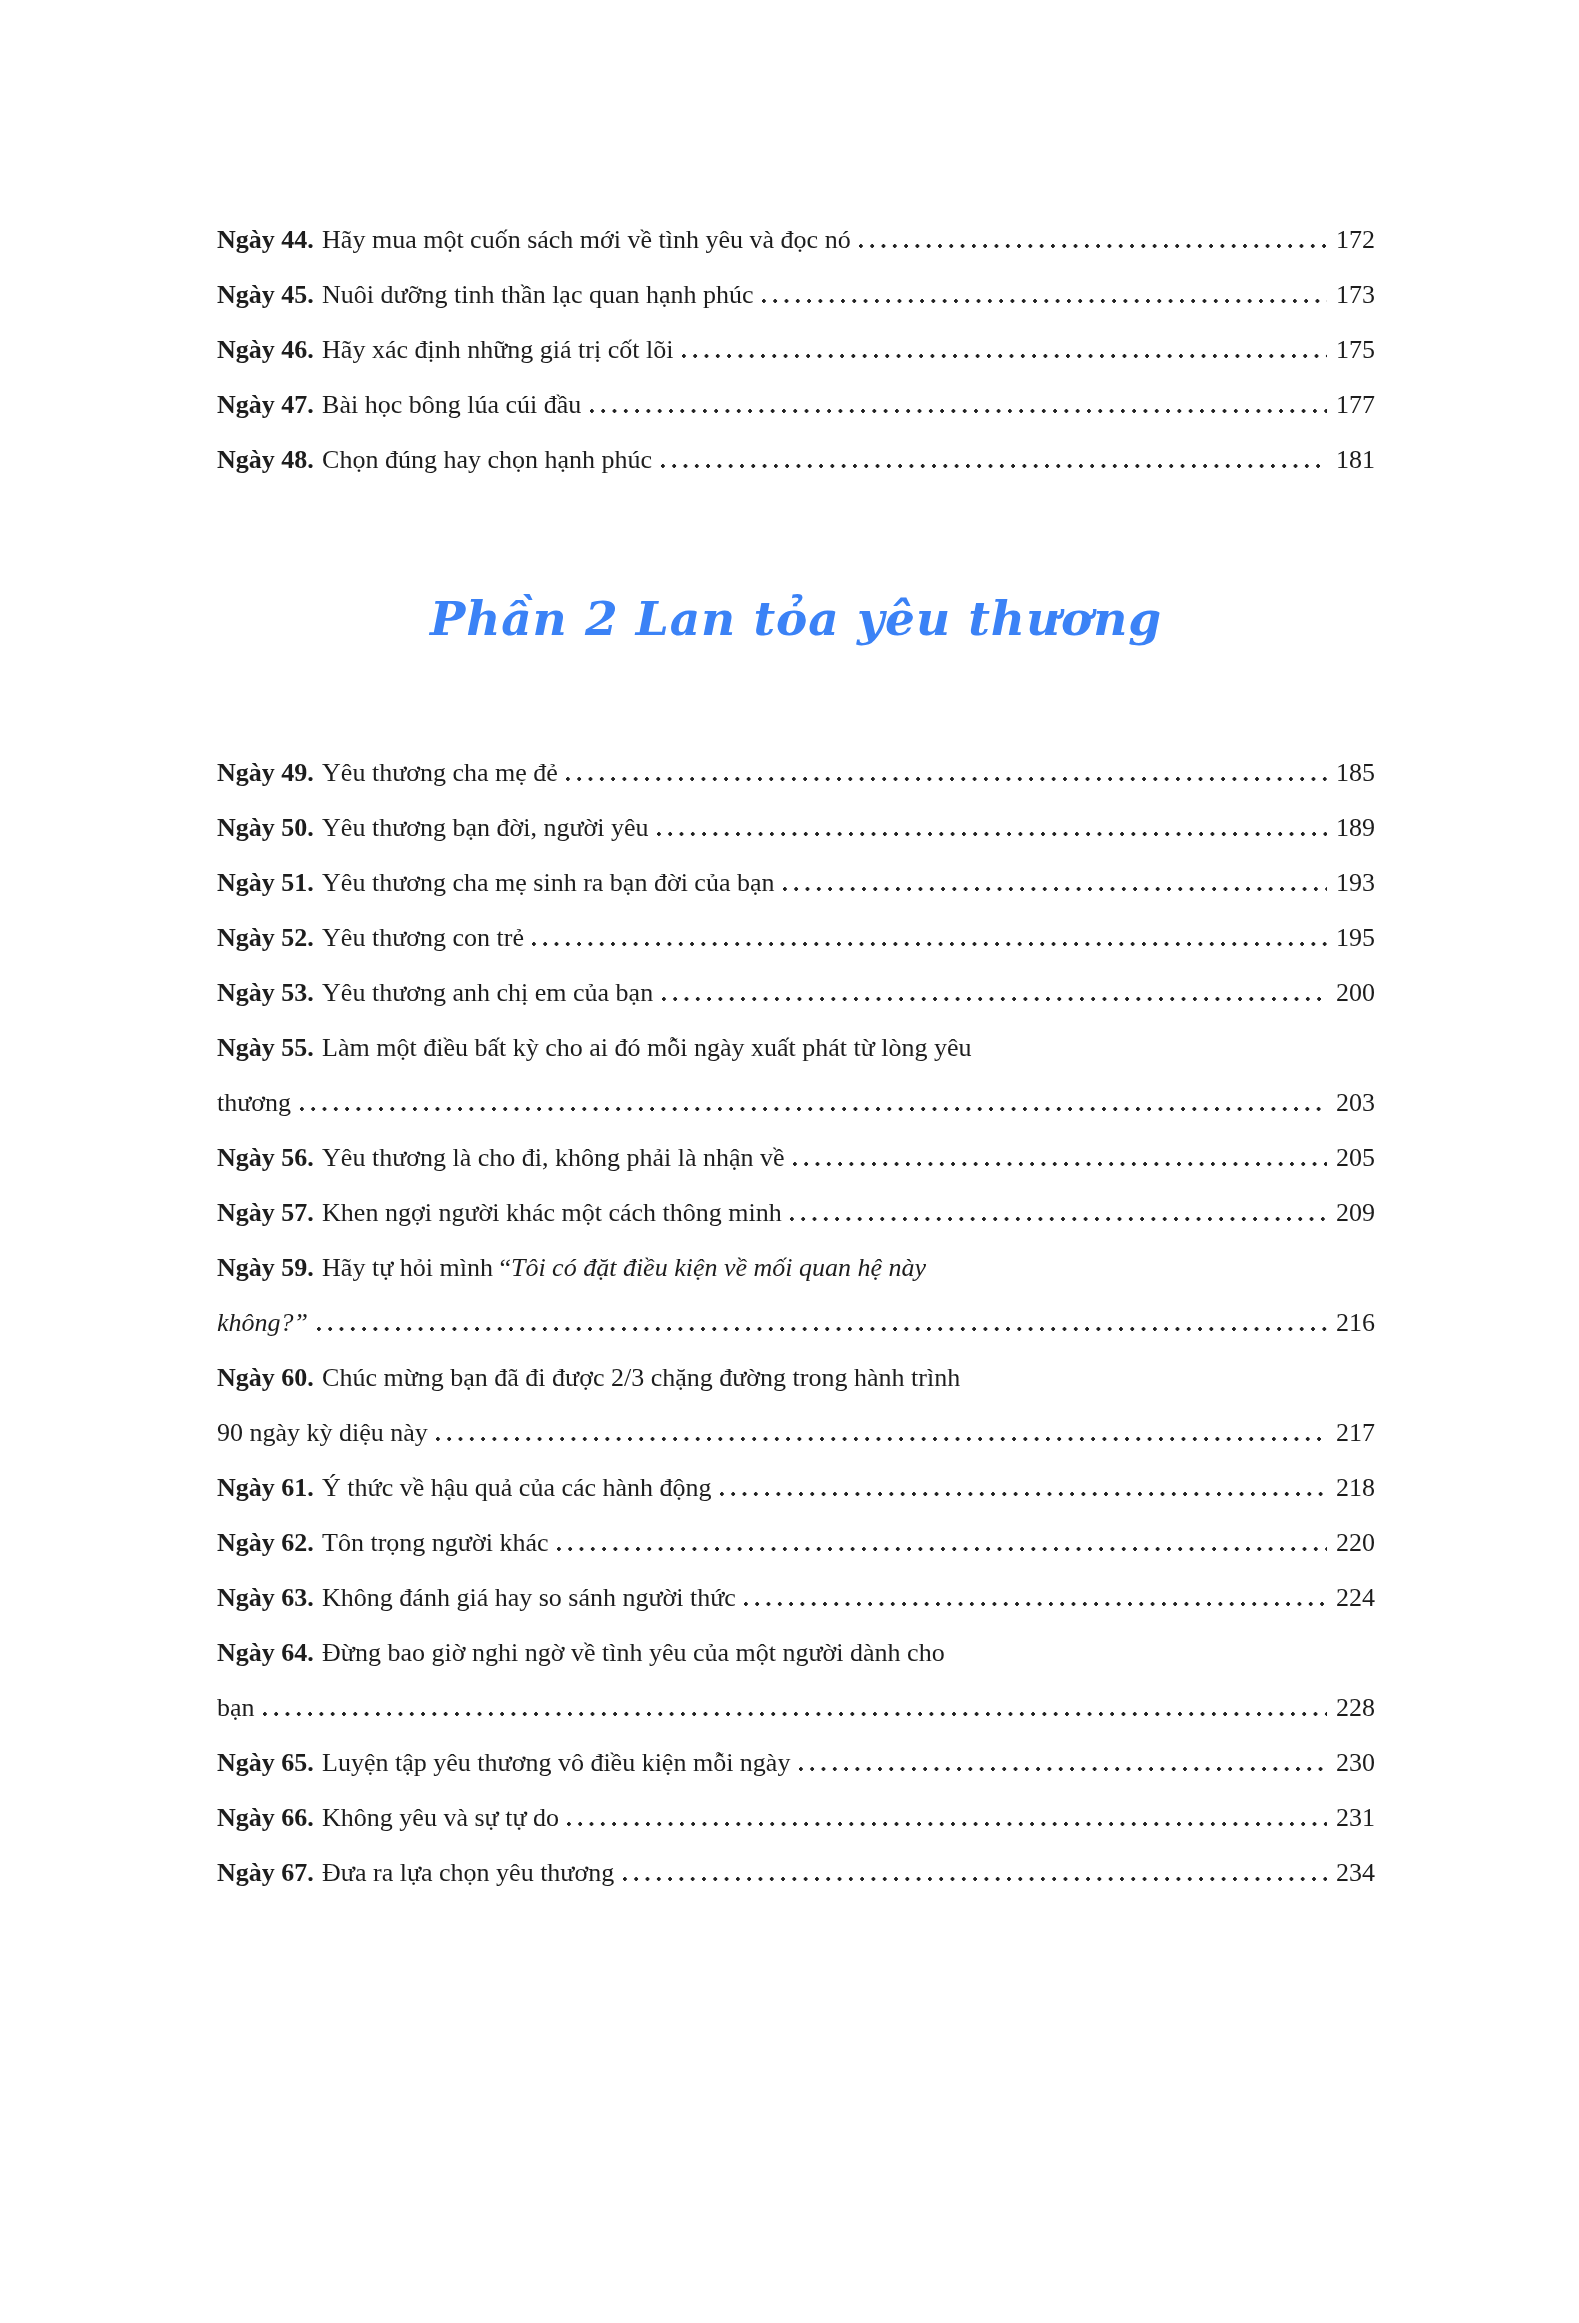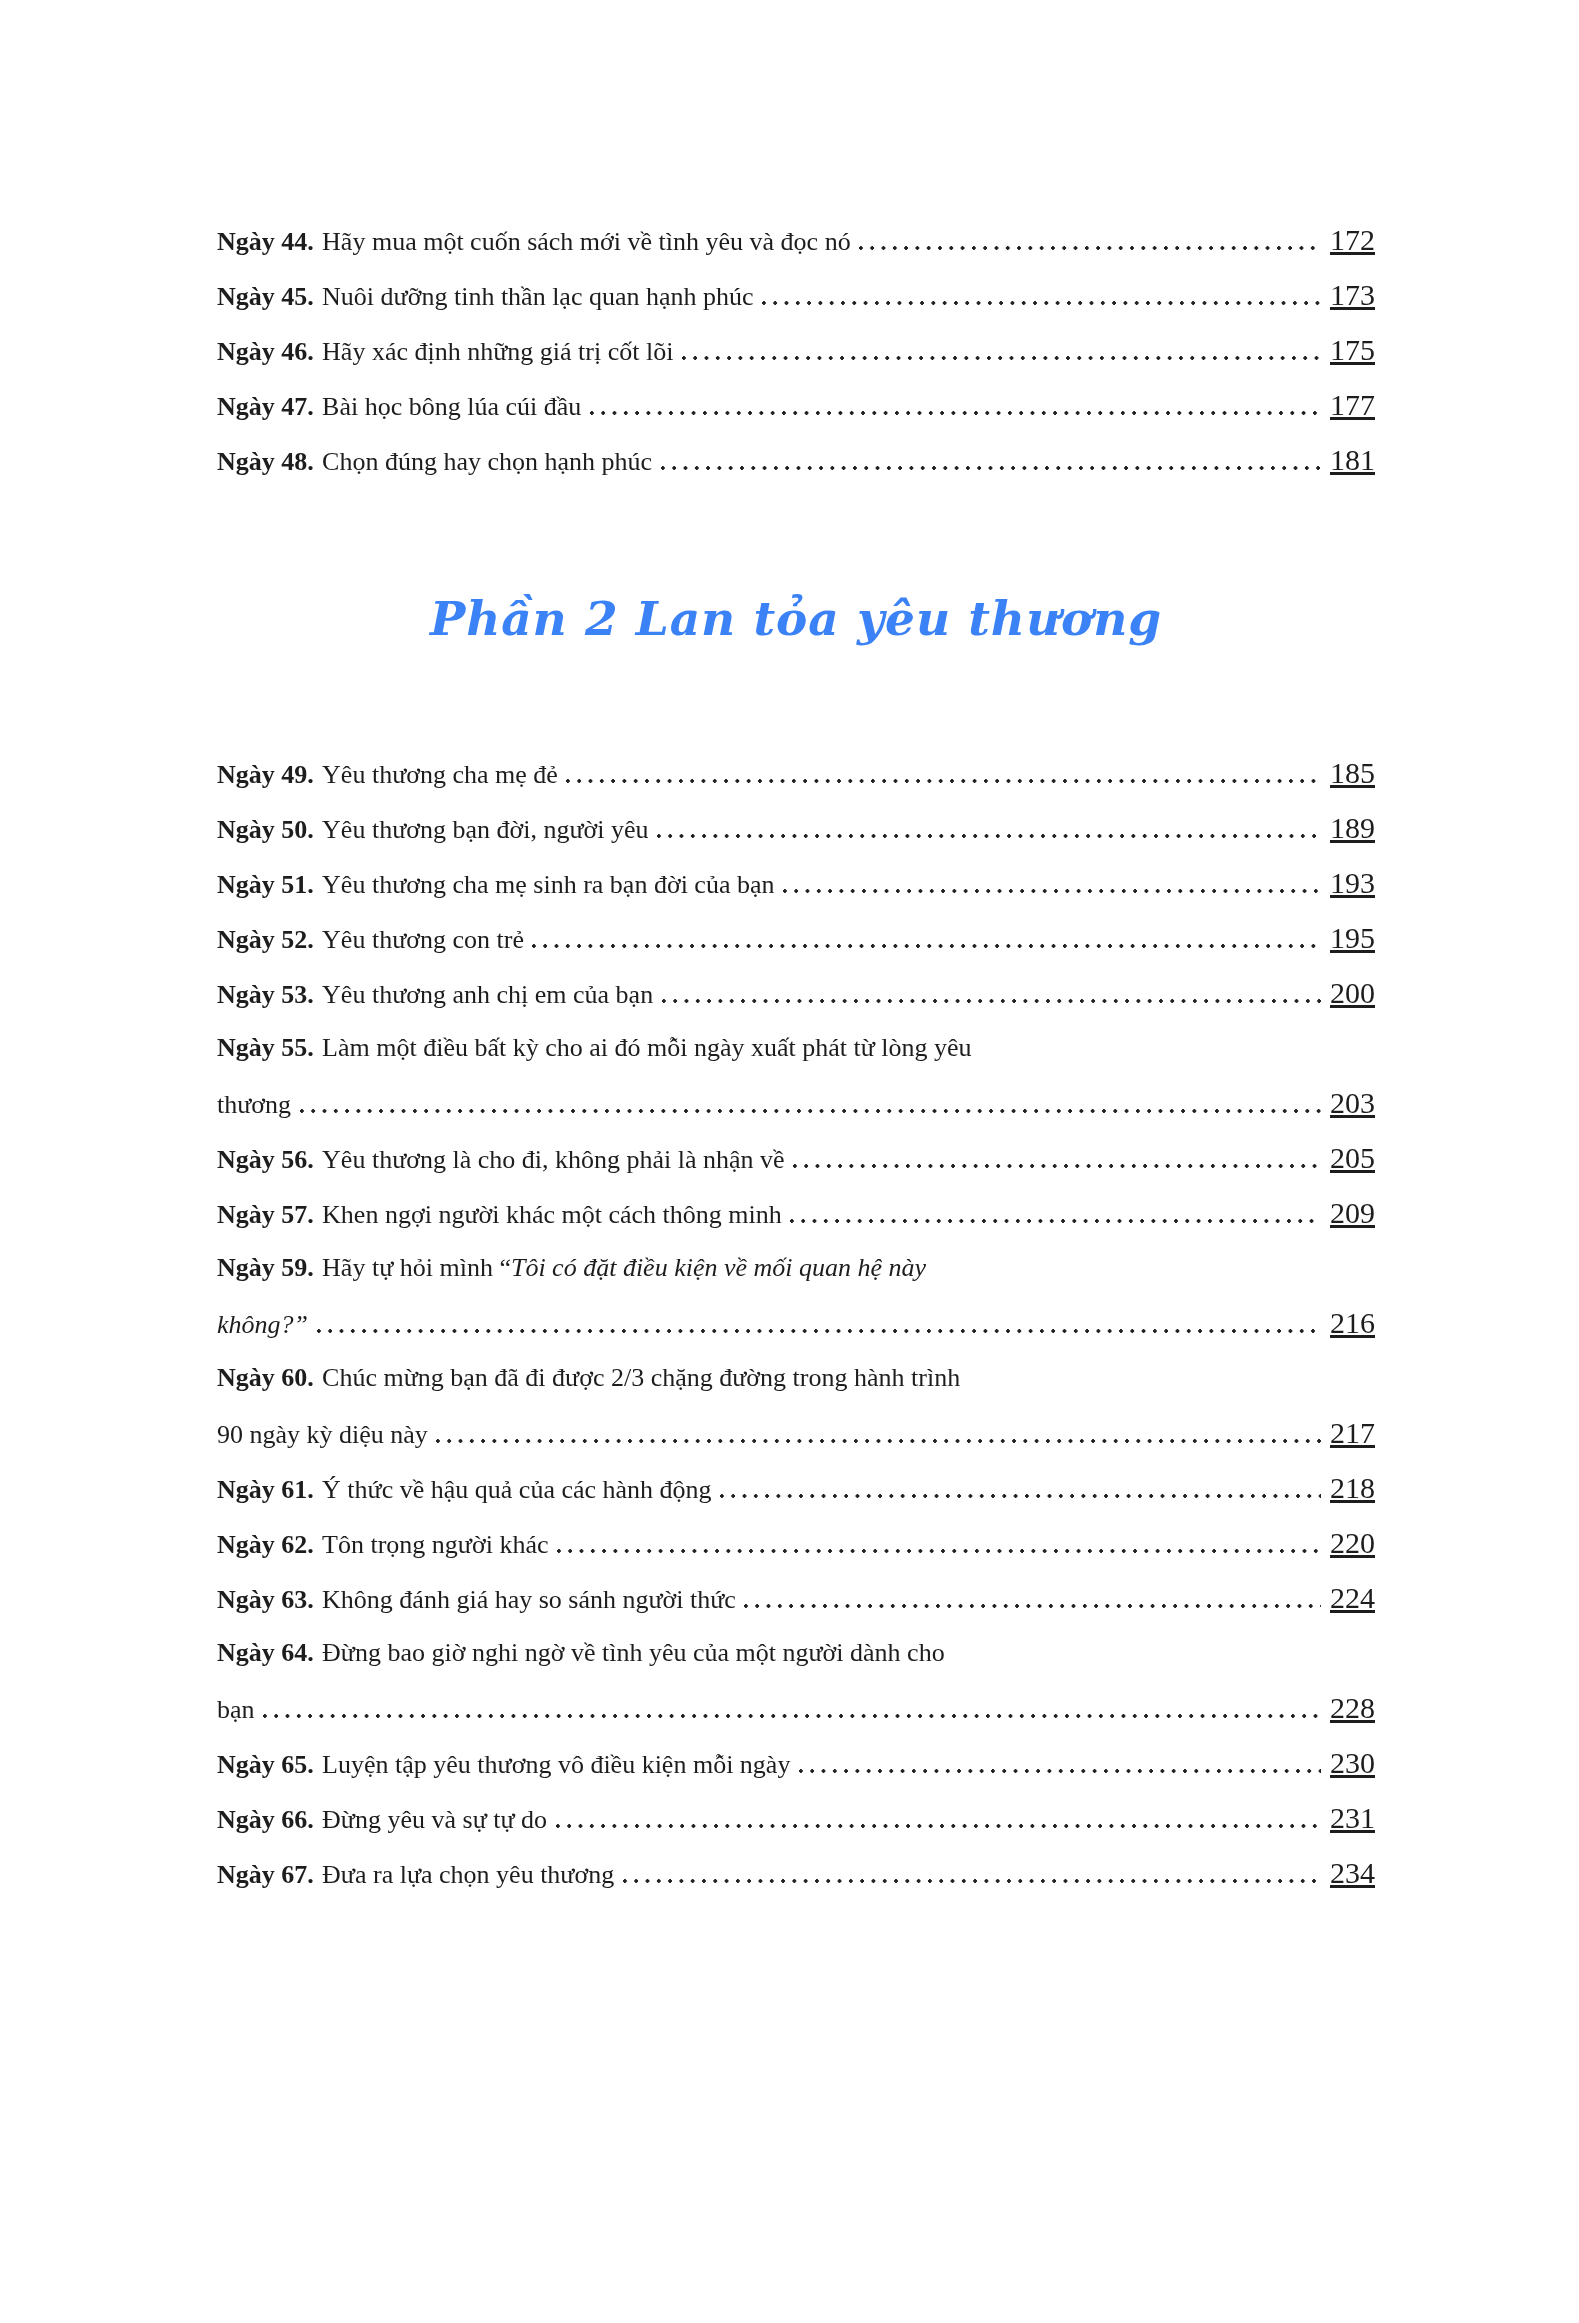--- a/index.html
+++ b/index.html
@@ -47,22 +47,21 @@
     min-width: 19px;
     height: 3.8px;
     margin: 0 9.4px 0 8.5px;
     background-image: radial-gradient(circle at 1.9px 1.9px, #222222 1.6px, rgba(0,0,0,0) 1.8px);
     background-size: 11.3px 3.8px;
     background-repeat: repeat-x;
     background-position: left bottom;
   }
   .pagenum {
     flex: 0 0 auto;
-    font-size: 30px;
-    text-decoration: underline;
+    font-size: 26px;
   }
   .section-heading {
     margin-top: 94px;
     margin-bottom: 89px;
     height: 75px;
     line-height: 75px;
     text-align: center;
     font-family: "DejaVu Serif", serif;
     font-style: italic;
     font-weight: bold;
@@ -239,21 +238,21 @@
         <div class="line last">
           <span class="label">Ngày 65.</span>
           <span class="text">Luyện tập yêu thương vô điều kiện mỗi ngày</span>
           <span class="dots"></span>
           <span class="pagenum">230</span>
         </div>
       </div>
       <div class="entry">
         <div class="line last">
           <span class="label">Ngày 66.</span>
-          <span class="text">Đừng yêu và sự tự do</span>
+          <span class="text">Không yêu và sự tự do</span>
           <span class="dots"></span>
           <span class="pagenum">231</span>
         </div>
       </div>
       <div class="entry">
         <div class="line last">
           <span class="label">Ngày 67.</span>
           <span class="text">Đưa ra lựa chọn yêu thương</span>
           <span class="dots"></span>
           <span class="pagenum">234</span>

